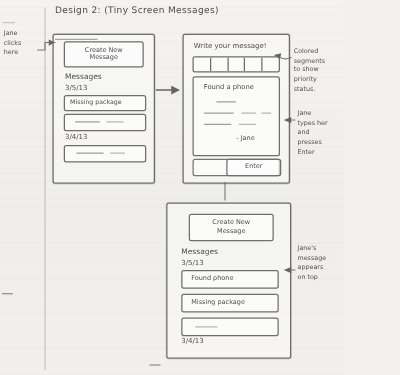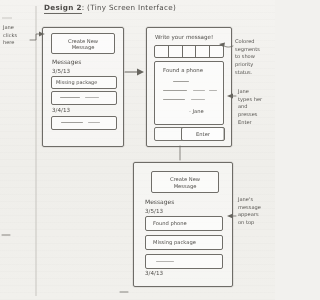--- a/index.html
+++ b/index.html
@@ -19,21 +19,21 @@
   .sheet{position:absolute;inset:0;}
 
   
   .hand{font-family:"DejaVu Sans", sans-serif;color:#55534f;}
 
   .title{
     position:absolute;left:44px;top:3px;
     font-size:7.2px;letter-spacing:.3px;
     color:#4d4b48;white-space:nowrap;
   }
-  .title .u{border-bottom:1px solid #6a6863;padding-bottom:1px;font-weight:bold;}
+  .title .u{border-bottom:1px solid #6a6863;padding-bottom:19px;}
 
   
   .panel{
     position:absolute;
     border:1.3px solid #6e6c67;
     border-radius:2px;
     background:rgba(255,255,255,0.40);
     box-shadow:0 0 0 0.5px rgba(110,108,103,0.25);
   }
   .panel.p1{left:42px;top:27px;width:80px;height:118px;}
@@ -82,21 +82,21 @@
   .edgeline{fill:none;stroke:#b9b7b1;stroke-width:1;opacity:.75;}
 </style>
 </head>
 <body>
 
 <div class="paper"></div>
 
 <div class="sheet">
 
   <div class="title hand">
-    <span class="u">Design 2</span><span>: (Tiny Screen Interface)</span>
+    <span class="u">Design 2</span><span>: (Tiny Screen Messages)</span>
   </div>
 
   <div class="note" style="left: 3px; top: 24px; width: 34px; white-space: pre-line;">Jane
 clicks
 here</div>
 
   <div class="panel p1">
 
     <div class="box" style="left:8px;top:5px;width:62px;height:19px;">
       <div class="btnlabel" style="white-space: pre-line;">Create New

